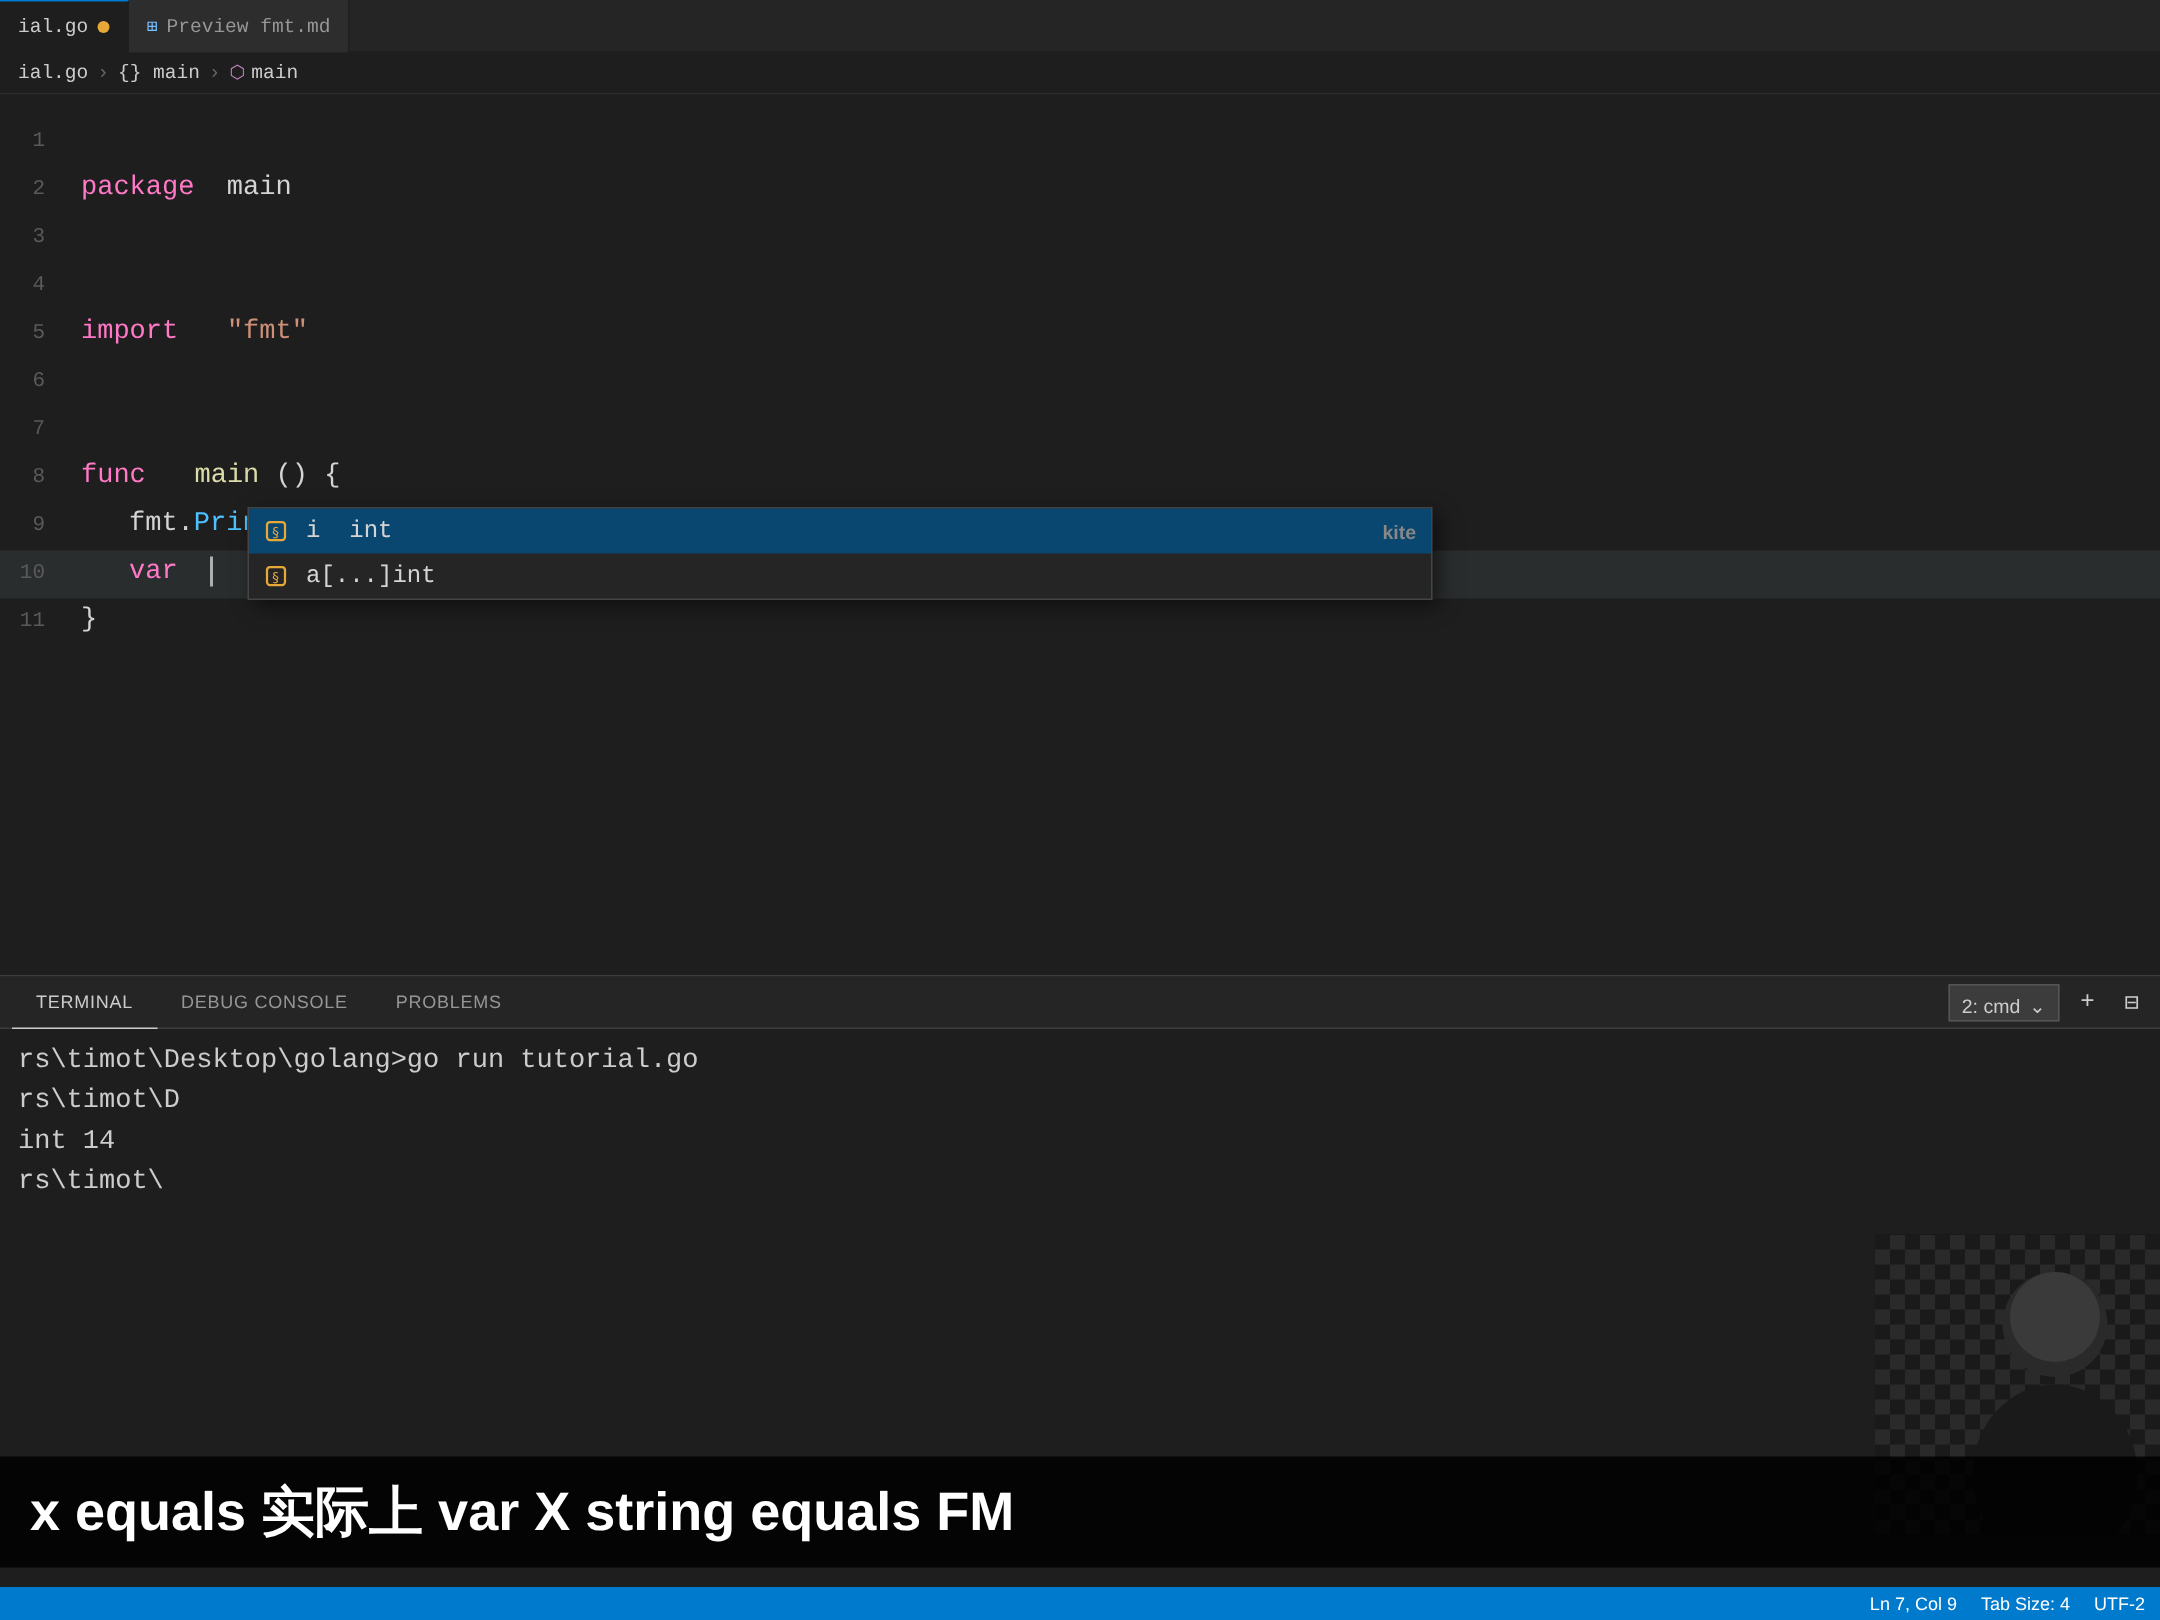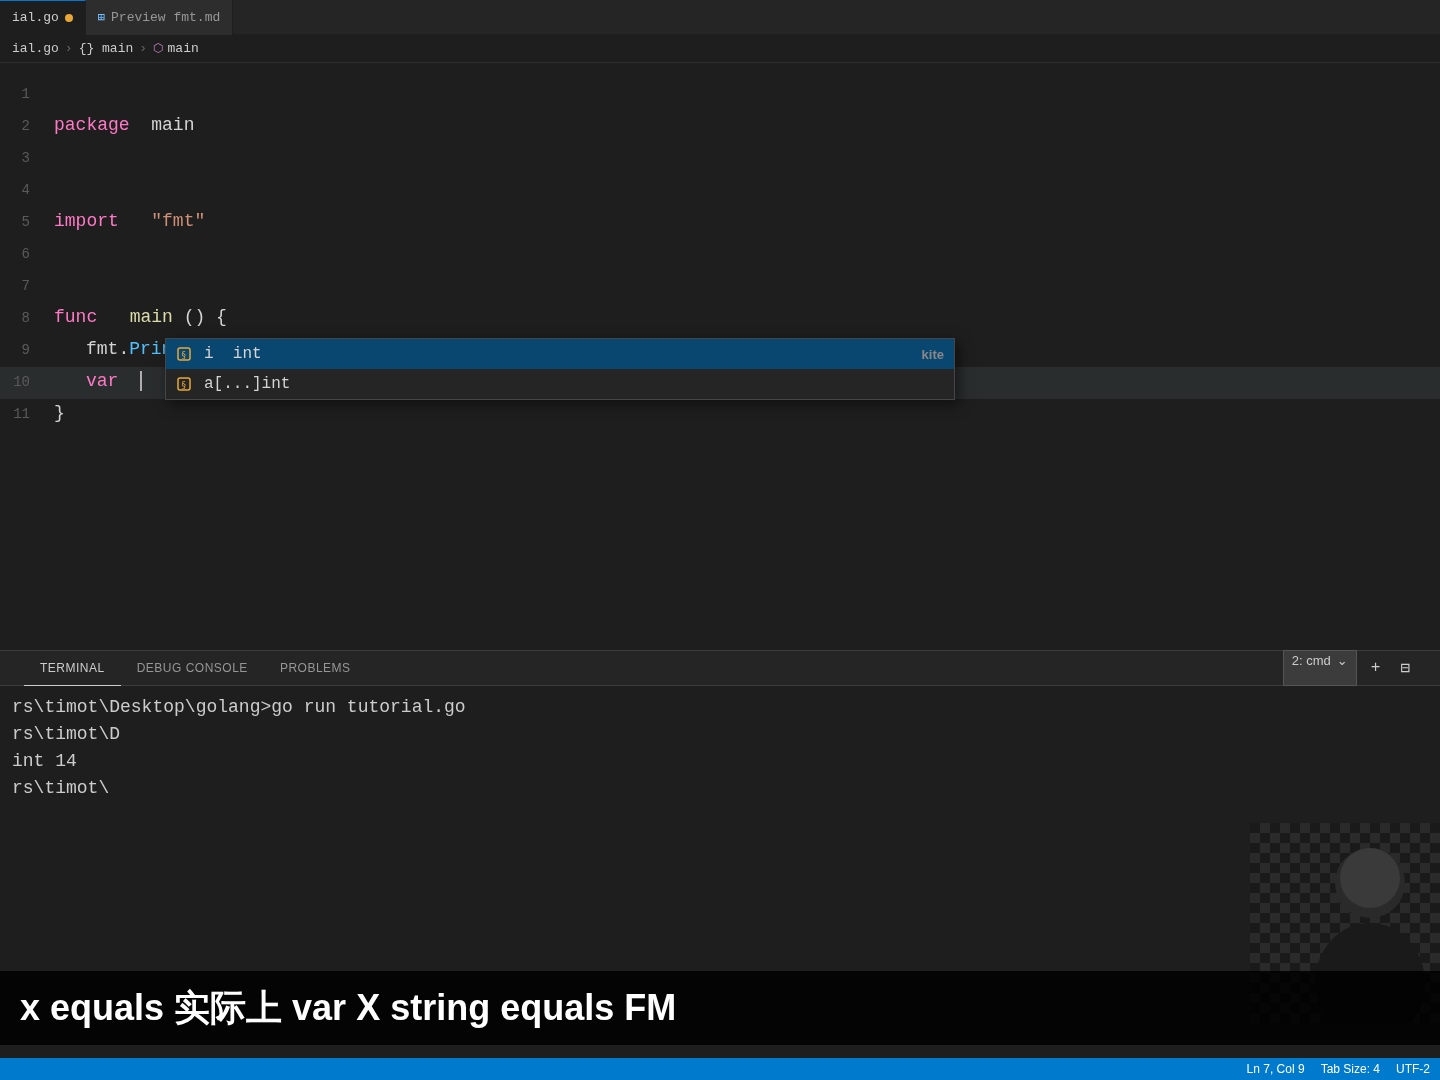--- a/index.html
+++ b/index.html
@@ -182,21 +182,21 @@
       background: #1e1e1e;
       border-top: 1px solid #3c3c3c;
     }
 
     .panel-tabs {
       display: flex;
       align-items: center;
       height: 35px;
       background: #252526;
       border-bottom: 1px solid #3c3c3c;
-      padding: 0 24px;
+      padding: 0 8px;
       gap: 0;
     }
 
     .panel-tab {
       padding: 0 16px;
       height: 35px;
       display: flex;
       align-items: center;
       font-size: 12px;
       color: #969696;
@@ -217,23 +217,23 @@
       align-items: center;
       gap: 8px;
     }
 
     .cmd-select {
       background: #3c3c3c;
       border: 1px solid #555;
       color: #cccccc;
       padding: 2px 8px;
       font-size: 13px;
-      height: 36px;
-      display: flex;
-      align-items: flex-start;
+      height: 25px;
+      display: flex;
+      align-items: flex-end;
       gap: 6px;
       cursor: pointer;
       font-family: -apple-system, BlinkMacSystemFont, sans-serif;
     }
 
     .panel-btn {
       color: #cccccc;
       font-size: 16px;
       cursor: pointer;
       padding: 2px 6px;

